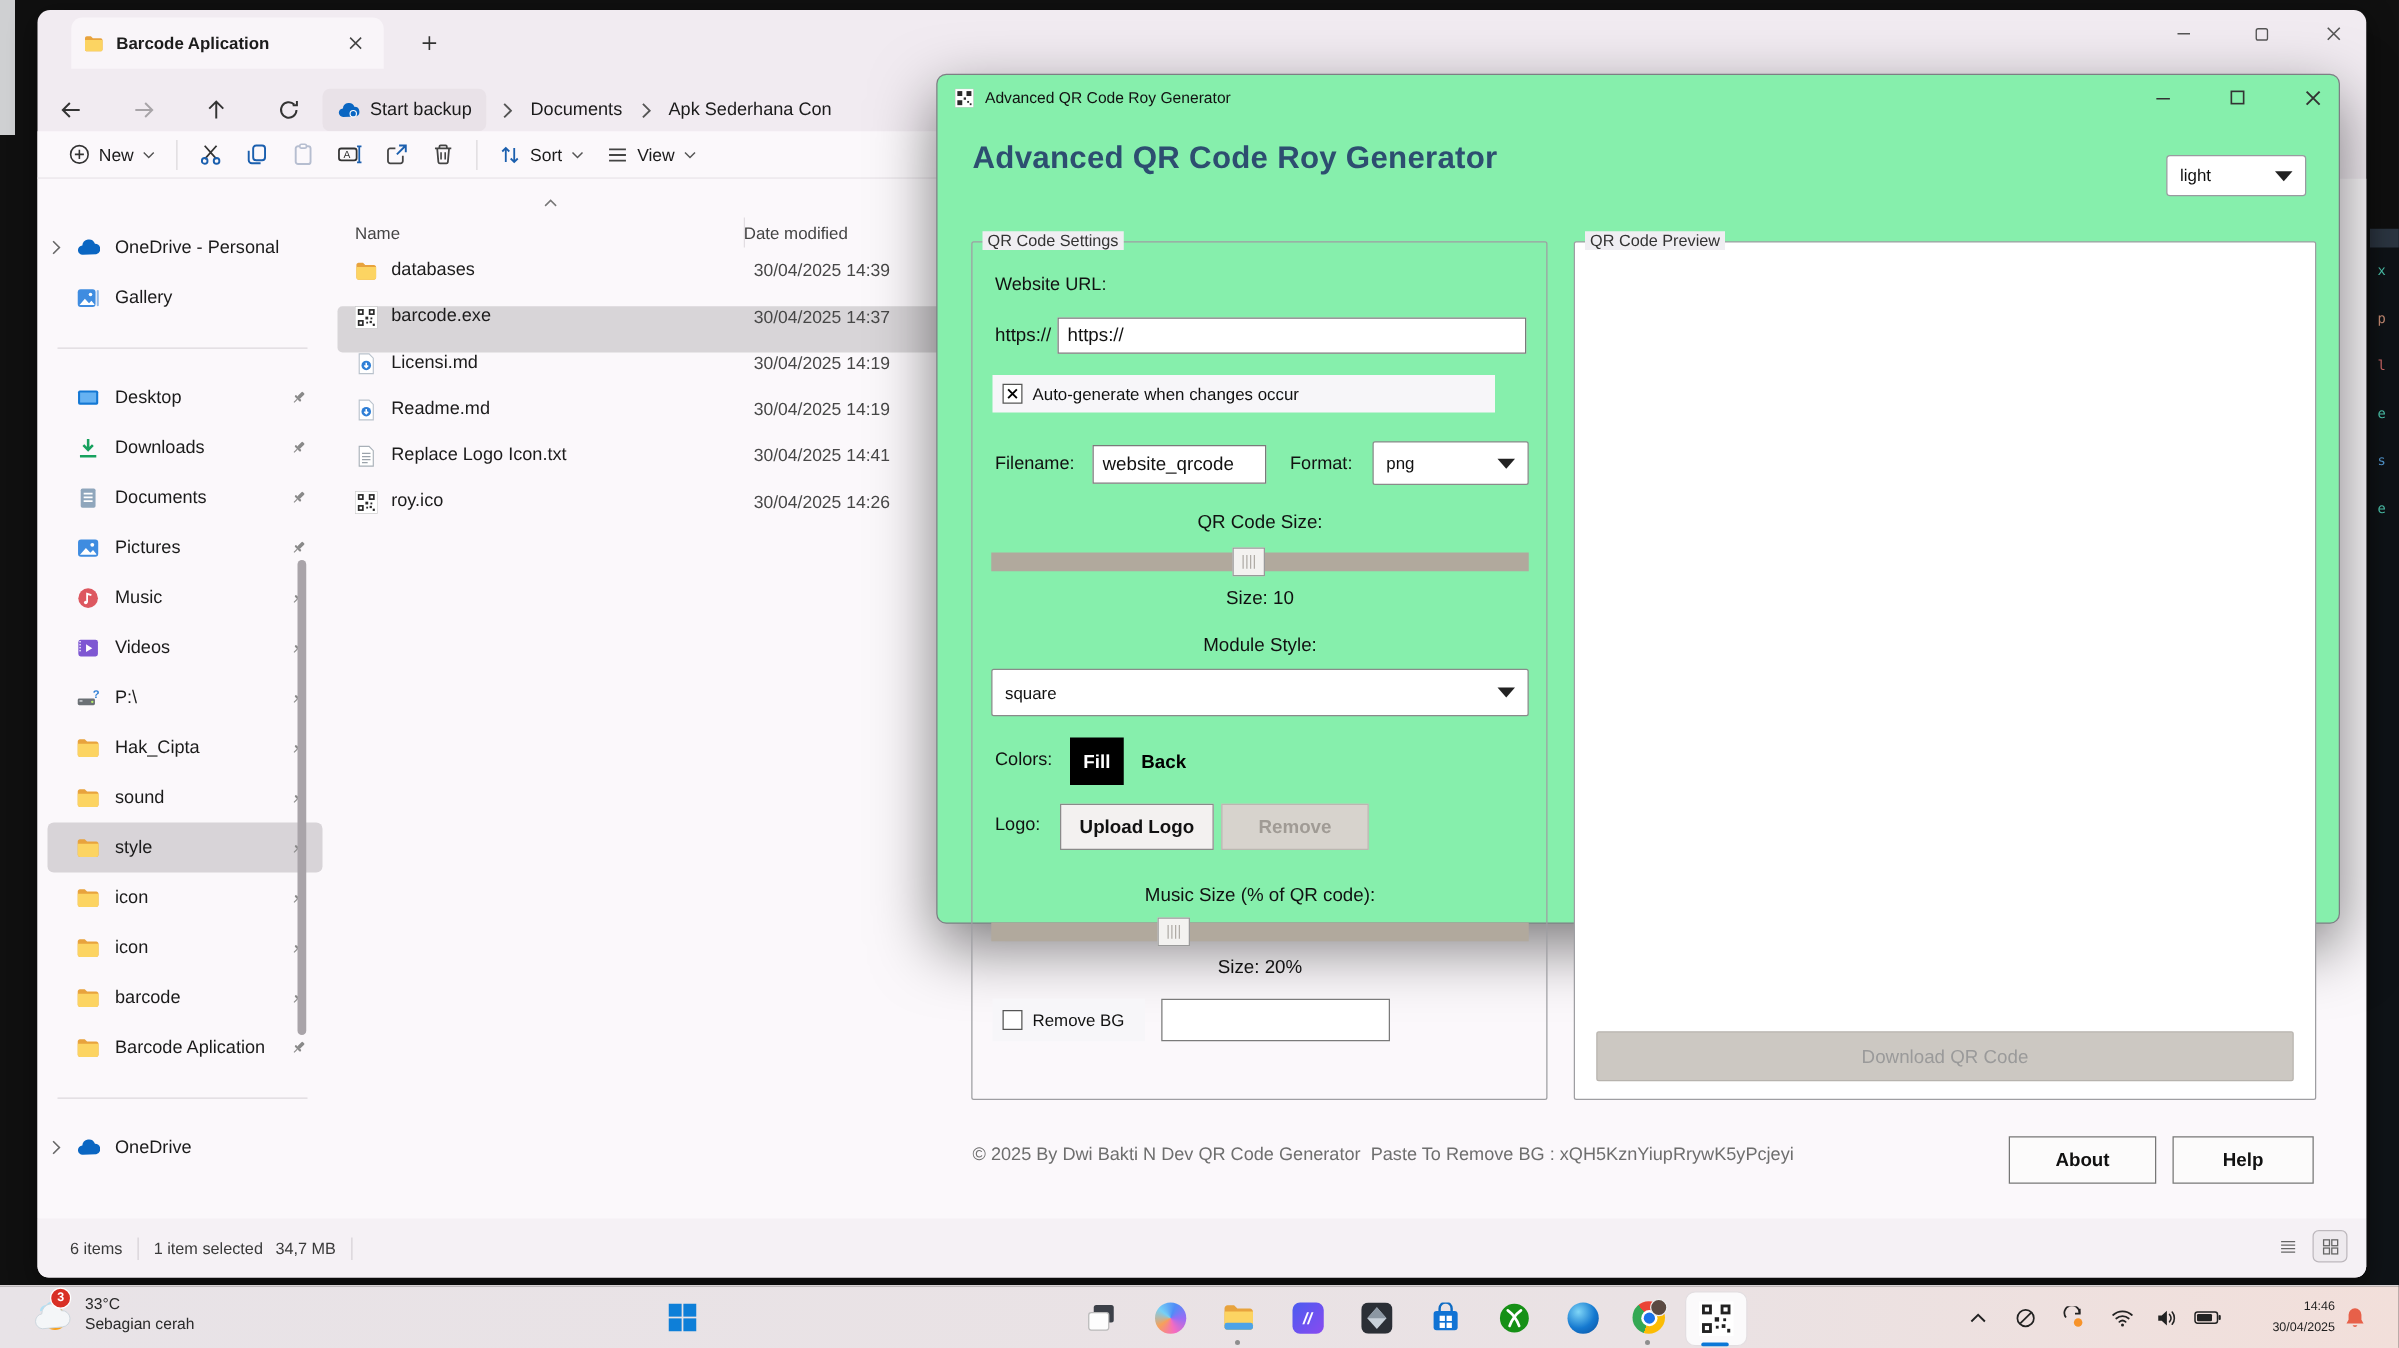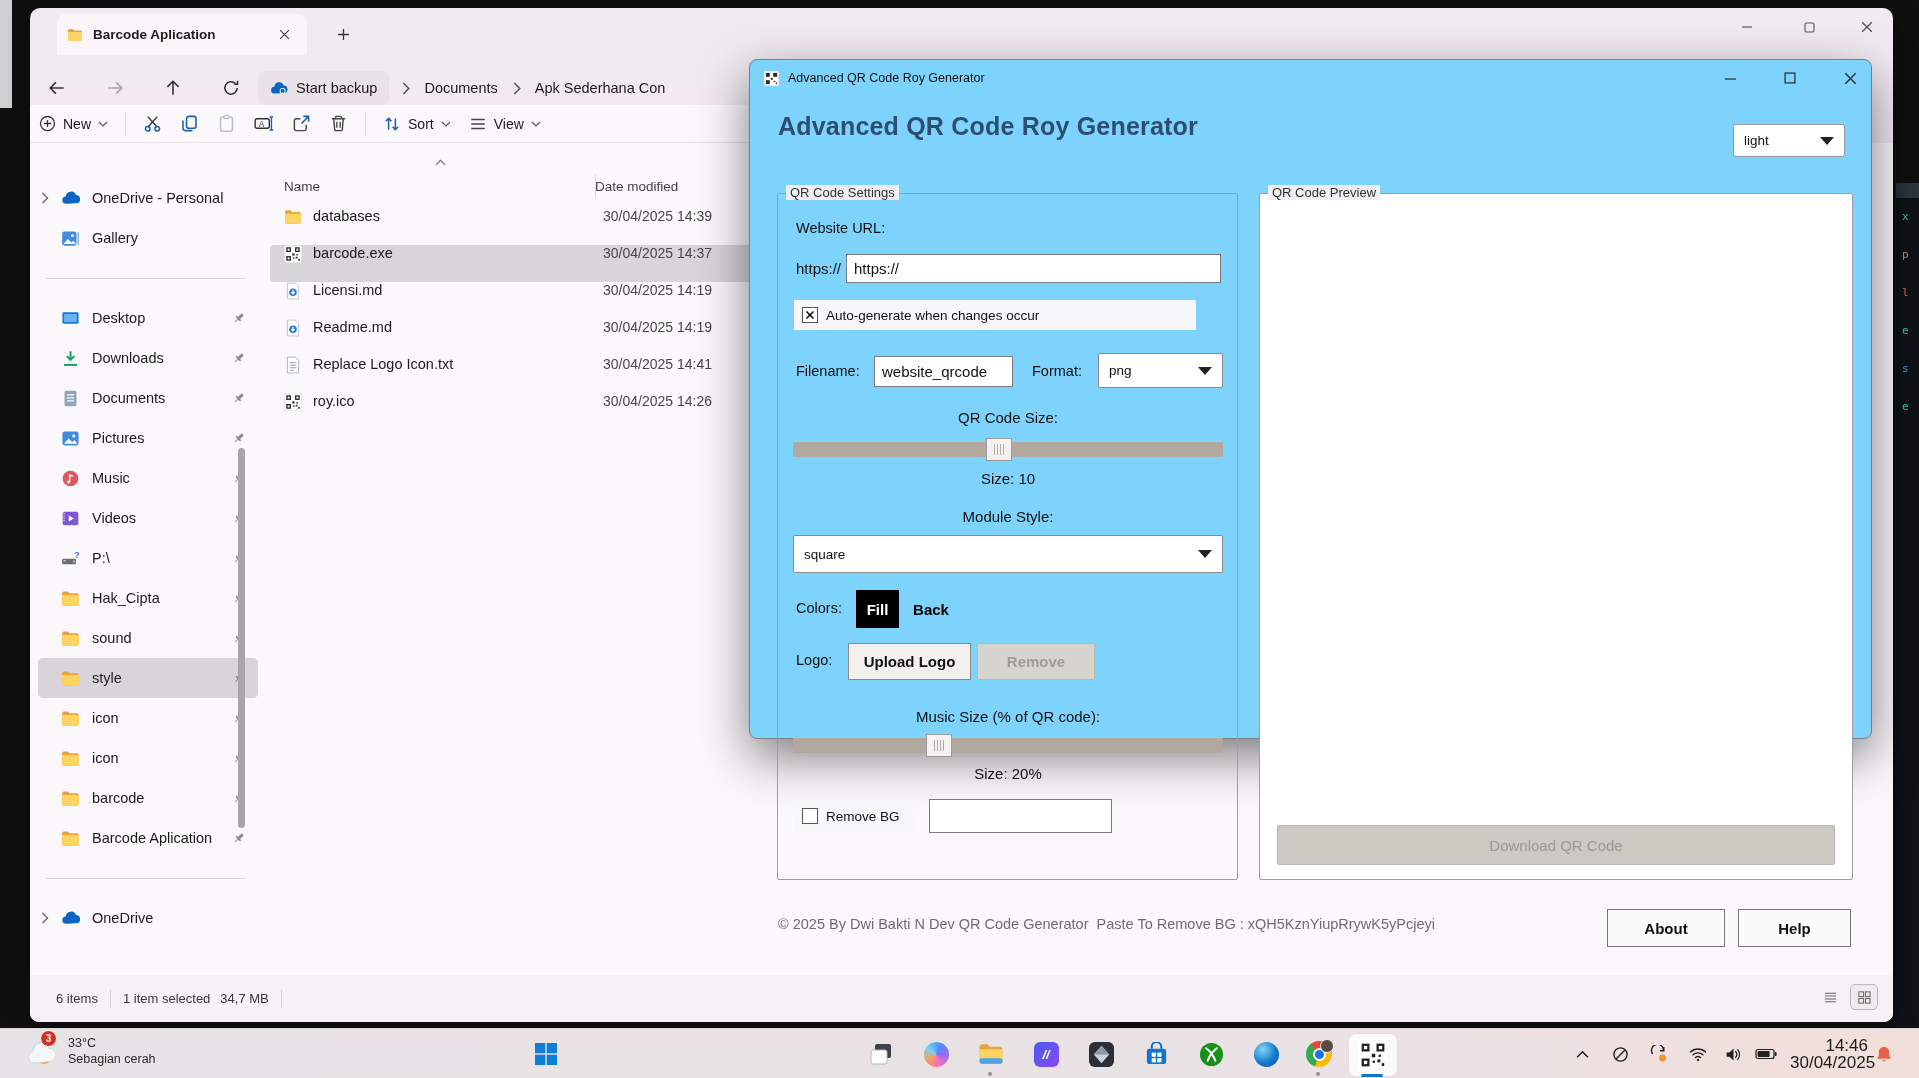--- a/index.html
+++ b/index.html
@@ -26,21 +26,21 @@
   .wc{position:absolute;top:4px;width:42px;height:30px;display:flex;align-items:center;justify-content:center;color:#555}
   
   .navbtn{position:absolute;top:62px;width:38px;height:36px;display:flex;align-items:center;justify-content:center;border-radius:5px}
   .crumbbar{position:absolute;top:62px;left:228px;height:36px;display:flex;align-items:center}
   .chip{display:flex;align-items:center;gap:8px;background:#e9e2e8;border-radius:6px;height:34px;padding:0 12px;margin-right:4px}
   .chip span{font-size:14.5px;color:#1b1b1b}
   .crumb{font-size:14.5px;color:#1b1b1b;padding:0 6px;white-space:nowrap}
   .crumb-sep{padding:0 8px;color:#555;display:flex;align-items:center}
   
   #toolbar{position:absolute;left:0;top:97px;width:745px;height:38px;background:#fbf8fb;border-bottom:1px solid #e6e1e6;
-    border-top-left-radius:0;display:flex;align-items:center;padding-left:0;box-sizing:border-box}
+    border-top-left-radius:0;display:flex;align-items:center;padding-left:16px;box-sizing:border-box}
   .tbtn{height:32px;display:flex;align-items:center;gap:7px;padding:0 9px;border-radius:5px;color:#1b1b1b;font-size:14px}
   .tdiv{width:1px;height:24px;background:#dcd7dc;margin:0 8px}
   .dis{opacity:.38}
   
   #content{position:absolute;left:0;top:135px;width:1863px;height:832px;background:#fbf8fb;overflow:hidden}
   
   #sidebar{position:absolute;left:4px;top:35px;width:230px}
   .side-item{position:relative;height:40px;display:flex;align-items:center;padding-left:23px;margin:0 6px 0 4px;border-radius:5px}
   .side-item.selected{background:#d8d4d8}
   .side-item .chev{position:absolute;left:2px;visibility:hidden}
@@ -76,21 +76,21 @@
   .fdate{position:absolute;left:333px;font-size:14px;color:#474747;white-space:nowrap}
   
   #statusbar{position:absolute;left:0;top:967px;width:1863px;height:47px;display:flex;align-items:center;
     padding-left:26px;box-sizing:border-box;background:#f5f1f5;border-radius:0 0 9px 9px;font-size:13px;color:#3a3a3a}
   .sdiv{width:1px;height:18px;background:#d6d1d6;margin:0 12px}
   #view-toggles{position:absolute;right:16px;top:10px;display:flex;gap:8px}
   .vt{width:26px;height:24px;display:flex;align-items:center;justify-content:center;border-radius:4px}
   .vt.on{outline:1px solid #bdb8bd;background:#eeeaee}
 
   
-  #dialog{position:absolute;left:749px;top:59px;width:1123px;height:680px;background:#7dd3fc;border:1px solid #7e7e84;
+  #dialog{position:absolute;left:749px;top:59px;width:1123px;height:680px;background:#86efac;border:1px solid #7e7e84;
     box-sizing:border-box;border-radius:8px;z-index:3;box-shadow:0 18px 50px rgba(0,0,0,.5)}
   #dlg-titlebar{position:absolute;left:0;top:0;width:100%;height:36px;display:flex;align-items:center;padding-left:14px;box-sizing:border-box}
   #dlg-title{font-size:12.5px;color:#111;margin-left:9px}
   .dwc{position:absolute;top:3px;width:44px;height:30px;display:flex;align-items:center;justify-content:center;color:#333}
   #dlg-heading{position:absolute;left:28px;top:52px;font-size:25px;font-weight:700;color:#2d4e70;letter-spacing:.2px}
   #theme-select{position:absolute;left:983px;top:64px;width:112px;height:33px;background:#fff;border:1px solid #9a9aa0;border-radius:3px;
     display:flex;align-items:center;padding:0 10px;box-sizing:border-box;font-size:13.5px;color:#111;justify-content:space-between}
   .tri{width:0;height:0;border-left:7px solid transparent;border-right:7px solid transparent;border-top:8px solid #222}
   .groupbox{position:absolute;border:1px solid #9e9ea2;border-radius:2px}
   .grouplabel{position:absolute;top:-9px;left:8px;background:#efeef2;padding:0 4px;font-size:13px;color:#333}
@@ -132,21 +132,21 @@
   .tb-ic{position:absolute;top:11px;width:28px;height:28px;display:flex;align-items:center;justify-content:center}
   #search-pill{position:absolute;left:574px;top:6px;width:276px;height:38px;background:#fdfcfd;border:1px solid #dcd6da;
     border-radius:19px;display:flex;align-items:center;padding:0 5px 0 14px;box-sizing:border-box}
   #search-pill span{font-size:14.5px;color:#454545;margin-left:10px;flex:1}
   #castle{width:38px;height:30px;border-radius:13px;overflow:hidden}
   .dot{position:absolute;top:43px;width:4px;height:4px;border-radius:50%;background:#8e8e8e}
   #qr-tile{position:absolute;left:1348px;top:4px;width:48px;height:42px;background:#fbfafb;border:1px solid #e3dee1;
     border-radius:8px;display:flex;align-items:center;justify-content:center}
   #qr-underline{position:absolute;left:1361px;top:45px;width:22px;height:3px;border-radius:2px;background:#0b78d7}
   .tray-ic{position:absolute;top:14px;width:24px;height:22px;display:flex;align-items:center;justify-content:center}
-  #clock{position:absolute;left:1790px;top:8px;width:78px;text-align:right;font-size:17px;color:#1e1e1e;line-height:17px}
+  #clock{position:absolute;left:1790px;top:8px;width:78px;text-align:right;font-size:10px;color:#1e1e1e;line-height:17px}
 </style>
 </head>
 <body>
 
 <div id="desktop">
   <div id="desktop-top-sliver"></div>
 </div>
 
 <div id="code-sliver">
   <div class="bar"></div>

